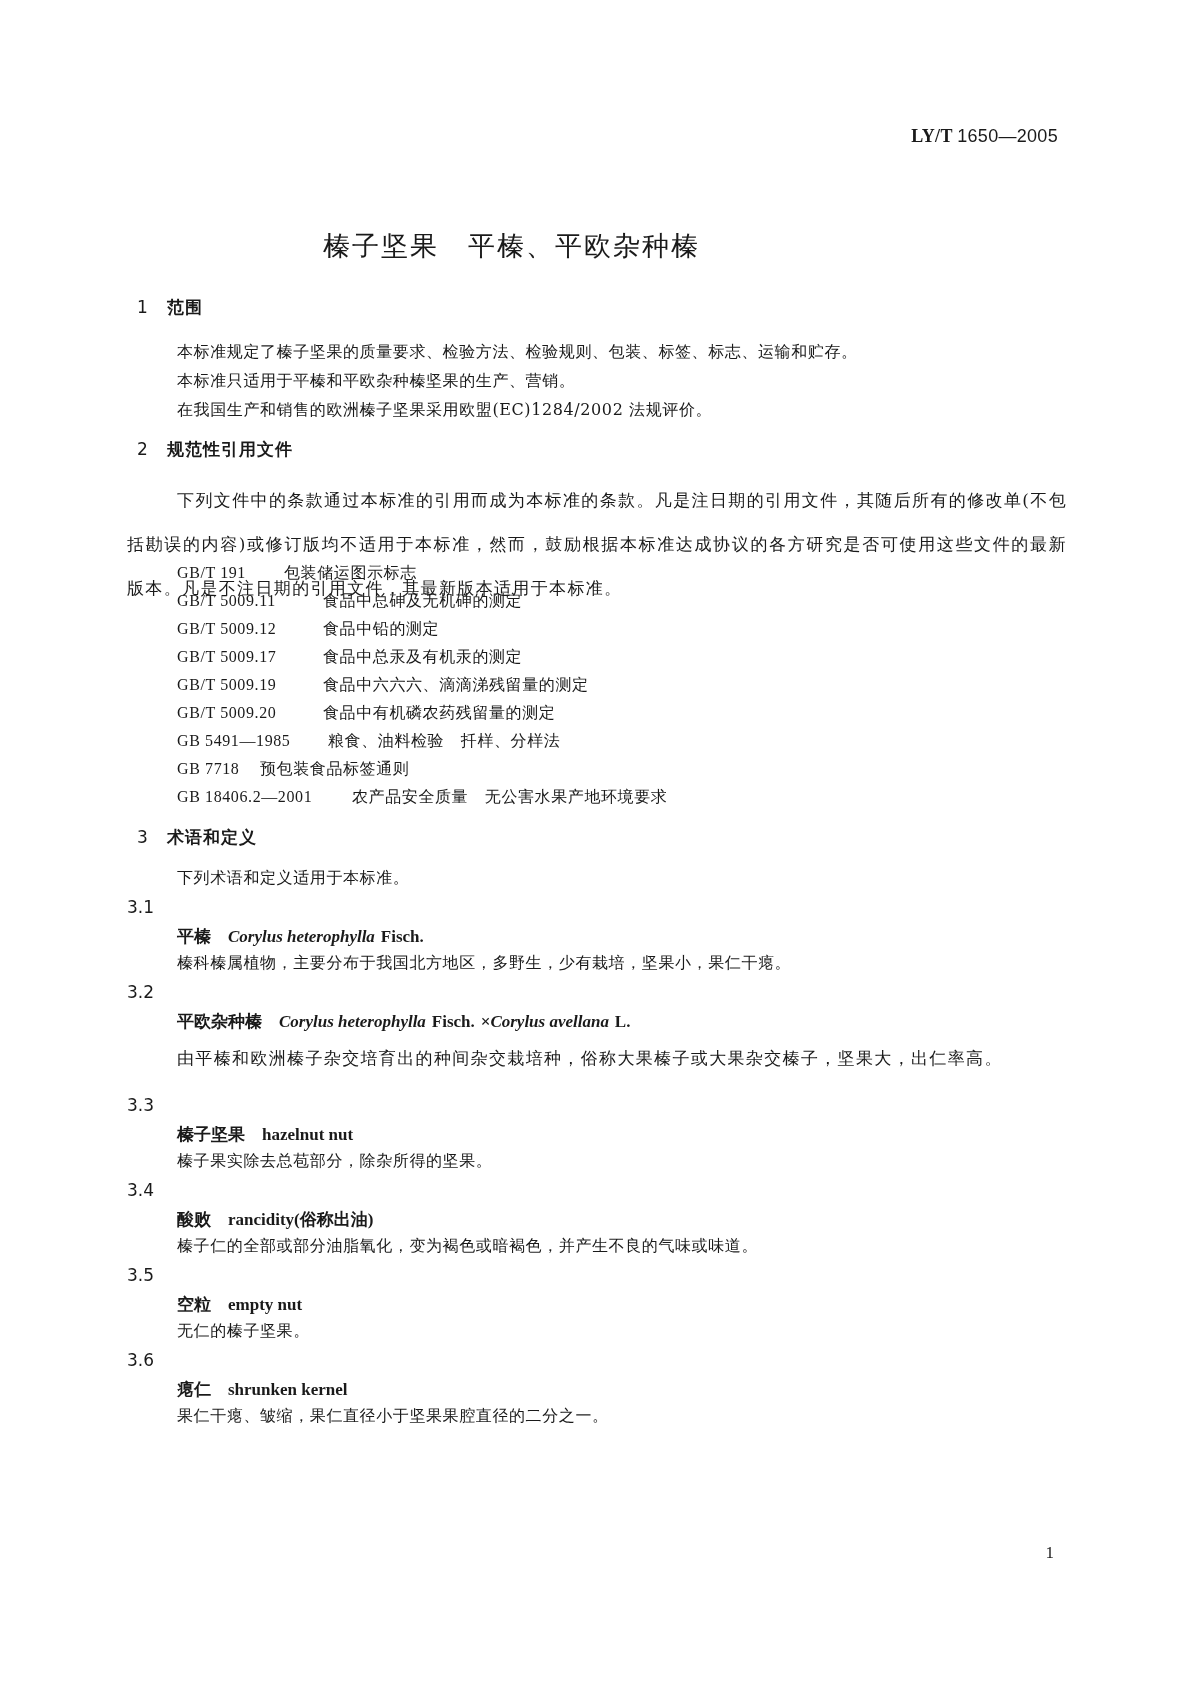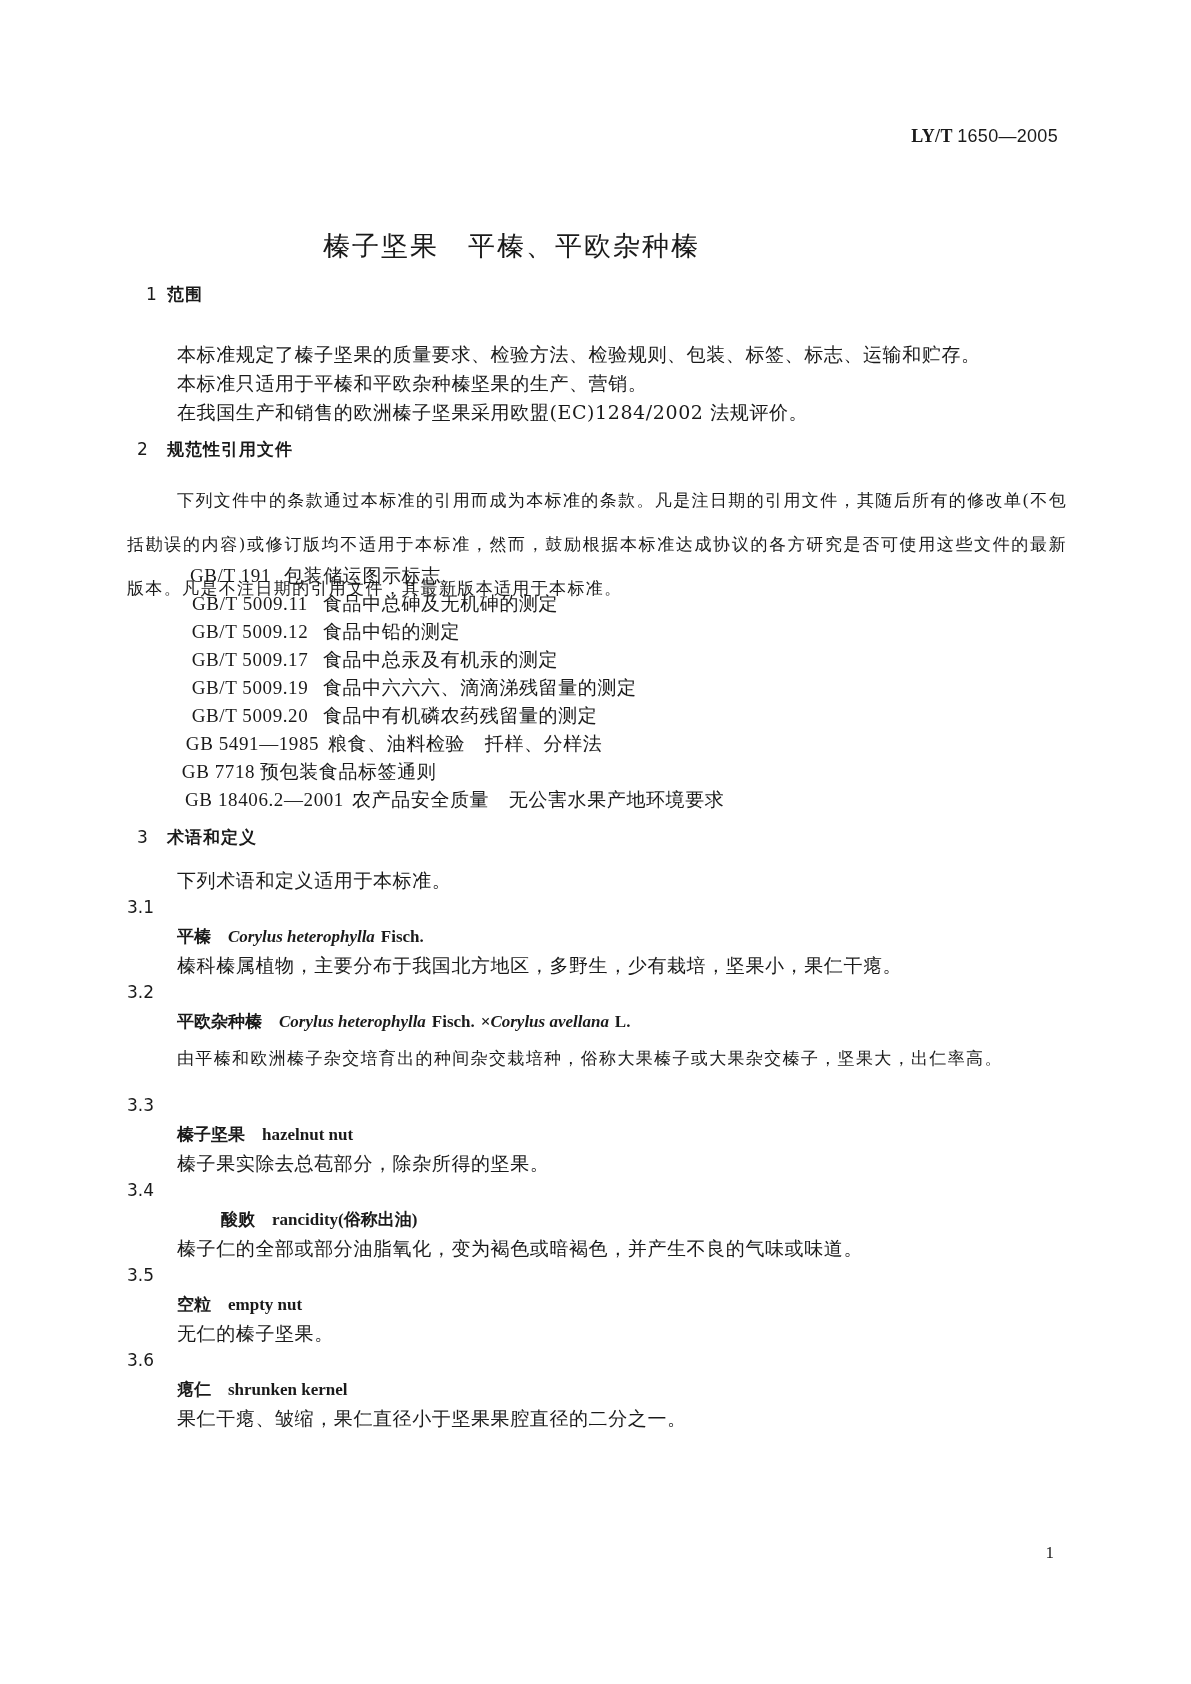--- a/index.html
+++ b/index.html
@@ -13,21 +13,21 @@
     right: 133px; top: 126px; font-size: 18px; font-weight: bold;
     font-family: "Liberation Serif", serif; letter-spacing: 0.3px;
   }
   .std-code .num { font-family: "Liberation Sans", sans-serif; font-weight: normal; }
   .doc-title {
     left: 0; width: 1023px; text-align: center; top: 228px;
     font-size: 27px; font-family: "DejaVu Sans", sans-serif; letter-spacing: 2px;
   }
   .h1 { left: 137px; font-size: 17px; font-family: "DejaVu Sans", sans-serif; font-weight: bold; letter-spacing: 1px; }
   .h1 .n { display: inline-block; width: 30px; font-weight: normal; }
-  .p { font-size: 19px; letter-spacing: 0.6px; text-align: center; }
+  .p { font-size: 16px; letter-spacing: 0.6px; }
   .ind { left: 177px; }
   .para {
     position: absolute; left: 127px; width: 940px; font-size: 17px;
     line-height: 44px; text-indent: 50px; letter-spacing: 1.35px; text-align: justify;
   }
   .clause { left: 127px; font-size: 17px; font-family: "DejaVu Sans", sans-serif; }
   .term { left: 177px; font-size: 17px; font-weight: bold; font-family: "DejaVu Sans", sans-serif; }
   .term .en { font-family: "Liberation Serif", serif; font-weight: bold; }
   .term .it { font-family: "Liberation Serif", serif; font-style: italic; font-weight: bold; }
   .ref .code { display: inline-block; font-family: "Liberation Serif", serif; }
@@ -36,21 +36,21 @@
 </head>
 <body>
 
 <div class="abs std-code">
   <span>LY/T</span>
   <span class="num">1650—2005</span>
 </div>
 
 <div class="abs doc-title">榛子坚果　平榛、平欧杂种榛</div>
 
-<div class="abs h1" style="top:283px;text-align:center;">
+<div class="abs h1" style="top:296px;">
   <span class="n">1</span><span>范围</span>
 </div>
 <div class="abs p ind" style="top:342px;">本标准规定了榛子坚果的质量要求、检验方法、检验规则、包装、标签、标志、运输和贮存。</div>
 <div class="abs p ind" style="top:371px;">本标准只适用于平榛和平欧杂种榛坚果的生产、营销。</div>
 <div class="abs p ind" style="top:400px;">在我国生产和销售的欧洲榛子坚果采用欧盟(EC)1284/2002 法规评价。</div>
 
 <div class="abs h1" style="top:438px;">
   <span class="n">2</span><span>规范性引用文件</span>
 </div>
 <div class="para" style="top:478px;">下列文件中的条款通过本标准的引用而成为本标准的条款。凡是注日期的引用文件，其随后所有的修改单(不包括勘误的内容)或修订版均不适用于本标准，然而，鼓励根据本标准达成协议的各方研究是否可使用这些文件的最新版本。凡是不注日期的引用文件，其最新版本适用于本标准。</div>
@@ -84,21 +84,21 @@
 </div>
 <div class="para" style="top:1036px;">由平榛和欧洲榛子杂交培育出的种间杂交栽培种，俗称大果榛子或大果杂交榛子，坚果大，出仁率高。</div>
 
 <div class="abs clause" style="top:1095px;">3.3</div>
 <div class="abs term" style="top:1123px;">
   <span>榛子坚果</span> <span class="en">hazelnut nut</span>
 </div>
 <div class="abs p ind" style="top:1151px;">榛子果实除去总苞部分，除杂所得的坚果。</div>
 
 <div class="abs clause" style="top:1180px;">3.4</div>
-<div class="abs term" style="top:1208px;margin-left:44px;">
+<div class="abs term" style="top:1208px;">
   <span>酸败</span> <span class="en">rancidity(俗称出油)</span>
 </div>
 <div class="abs p ind" style="top:1236px;">榛子仁的全部或部分油脂氧化，变为褐色或暗褐色，并产生不良的气味或味道。</div>
 
 <div class="abs clause" style="top:1265px;">3.5</div>
 <div class="abs term" style="top:1293px;">
   <span>空粒</span> <span class="en">empty nut</span>
 </div>
 <div class="abs p ind" style="top:1321px;">无仁的榛子坚果。</div>
 

